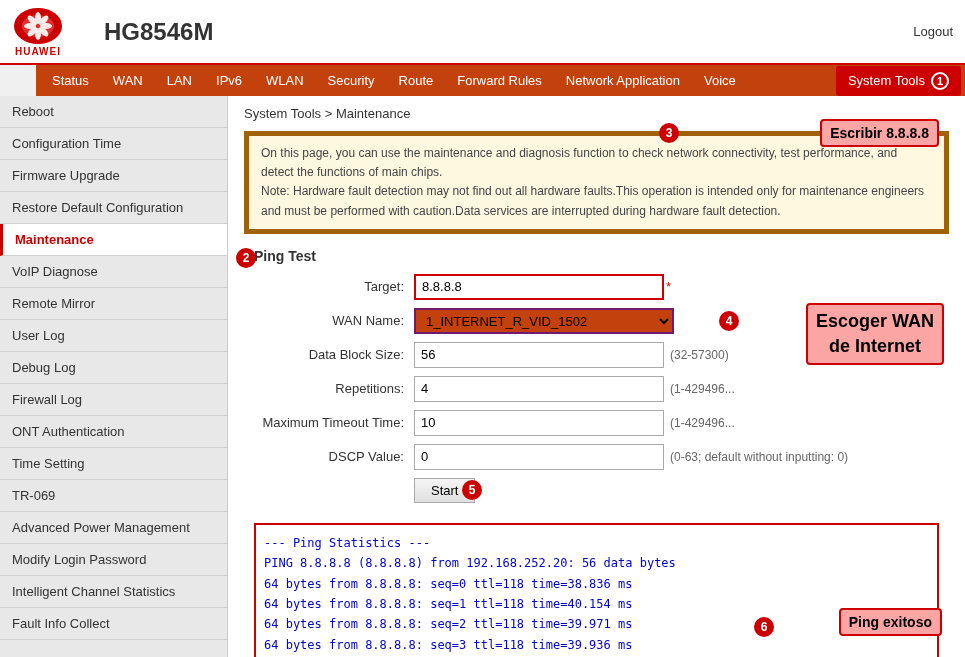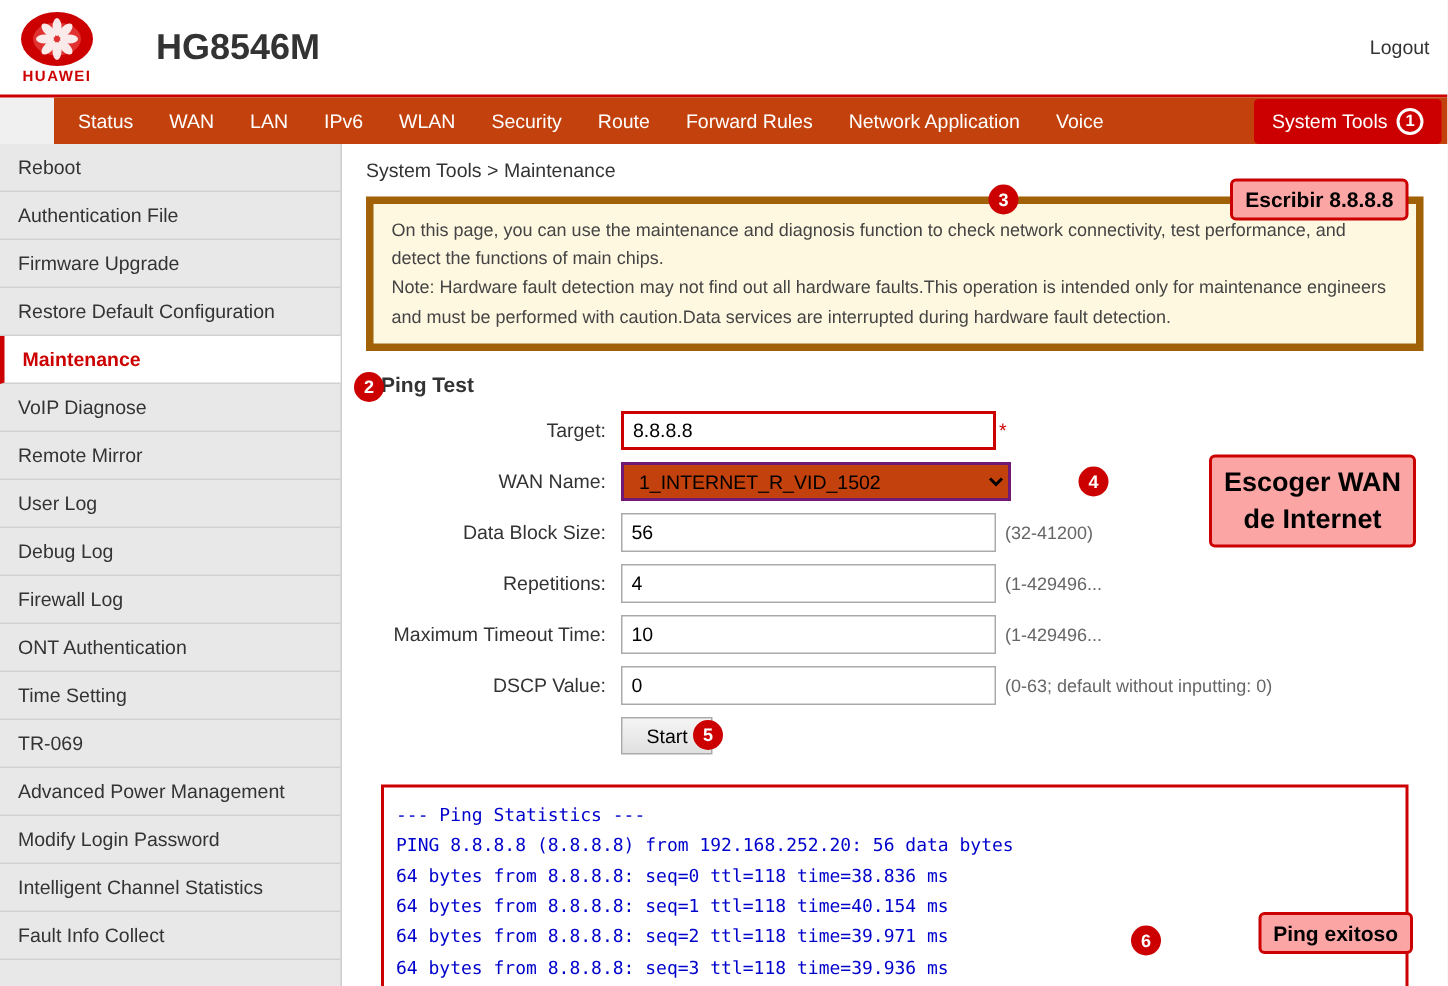--- a/index.html
+++ b/index.html
@@ -105,21 +105,21 @@
       <span>System Tools</span>
       <span class="nav-badge">1</span>
     </div>
   </div>
 </div>
 
 <div class="main-layout">
 
   <div class="sidebar">
     <div class="sidebar-item">Reboot</div>
-    <div class="sidebar-item">Authentication File</div>
+    <div class="sidebar-item">Configuration Time</div>
     <div class="sidebar-item">Firmware Upgrade</div>
     <div class="sidebar-item">Restore Default Configuration</div>
     <div class="sidebar-item active">Maintenance</div>
     <div class="sidebar-item">VoIP Diagnose</div>
     <div class="sidebar-item">Remote Mirror</div>
     <div class="sidebar-item">User Log</div>
     <div class="sidebar-item">Debug Log</div>
     <div class="sidebar-item">Firewall Log</div>
     <div class="sidebar-item">ONT Authentication</div>
     <div class="sidebar-item">Time Setting</div>
@@ -172,21 +172,21 @@
         </select>
 
         <div class="annotation-circle" style="position:absolute; right:210px; top:3px;">4</div>
 
         <div class="annotation" style="position:absolute; right:5px; top:-5px; font-size:18px; text-align:center; line-height:1.4;">Escoger WAN<br>de Internet</div>
       </div>
 
       <div class="form-row">
         <label class="form-label">Data Block Size:</label>
         <input class="form-input form-input-wide" type="text" value="56" style="">
-        <span class="form-hint">(32-41200)</span>
+        <span class="form-hint">(32-57300)</span>
       </div>
 
       <div class="form-row">
         <label class="form-label">Repetitions:</label>
         <input class="form-input form-input-wide" type="text" value="4" style="">
         <span class="form-hint">(1-429496...</span>
       </div>
 
       <div class="form-row">
         <label class="form-label">Maximum Timeout Time:</label>

